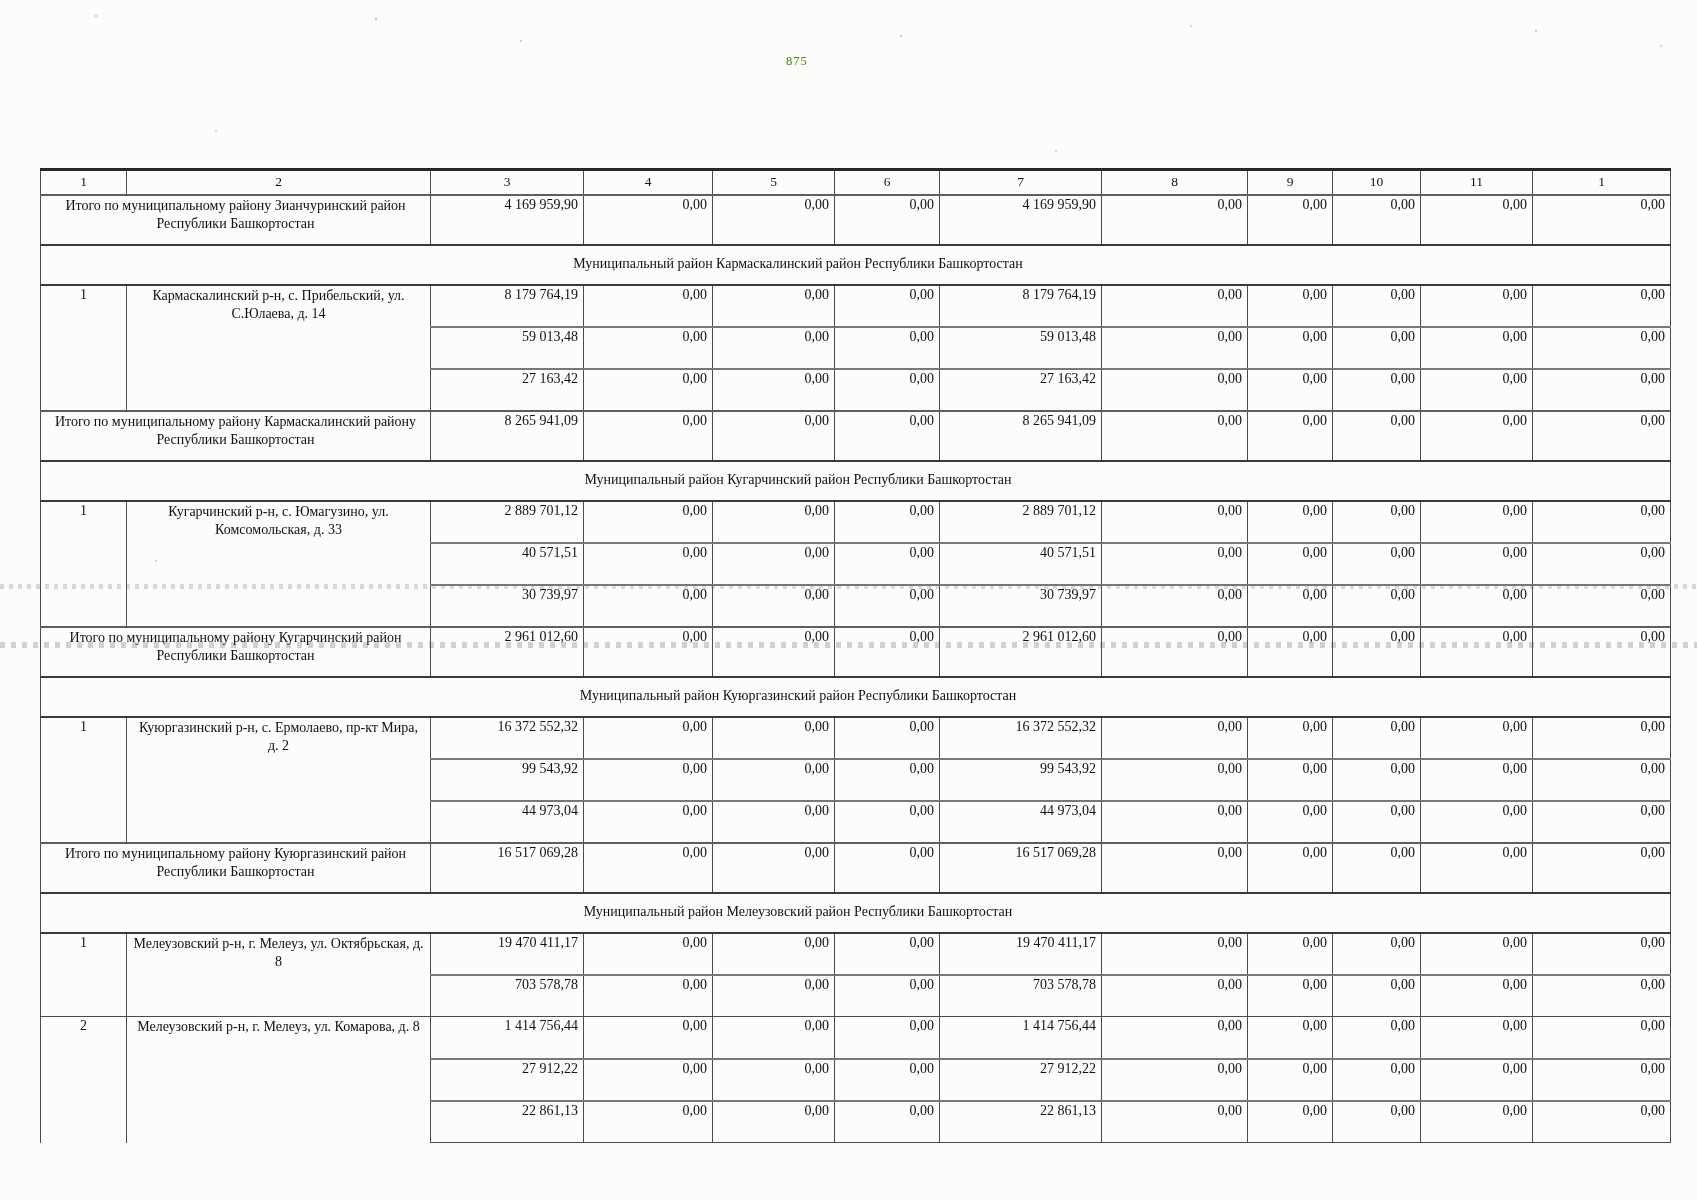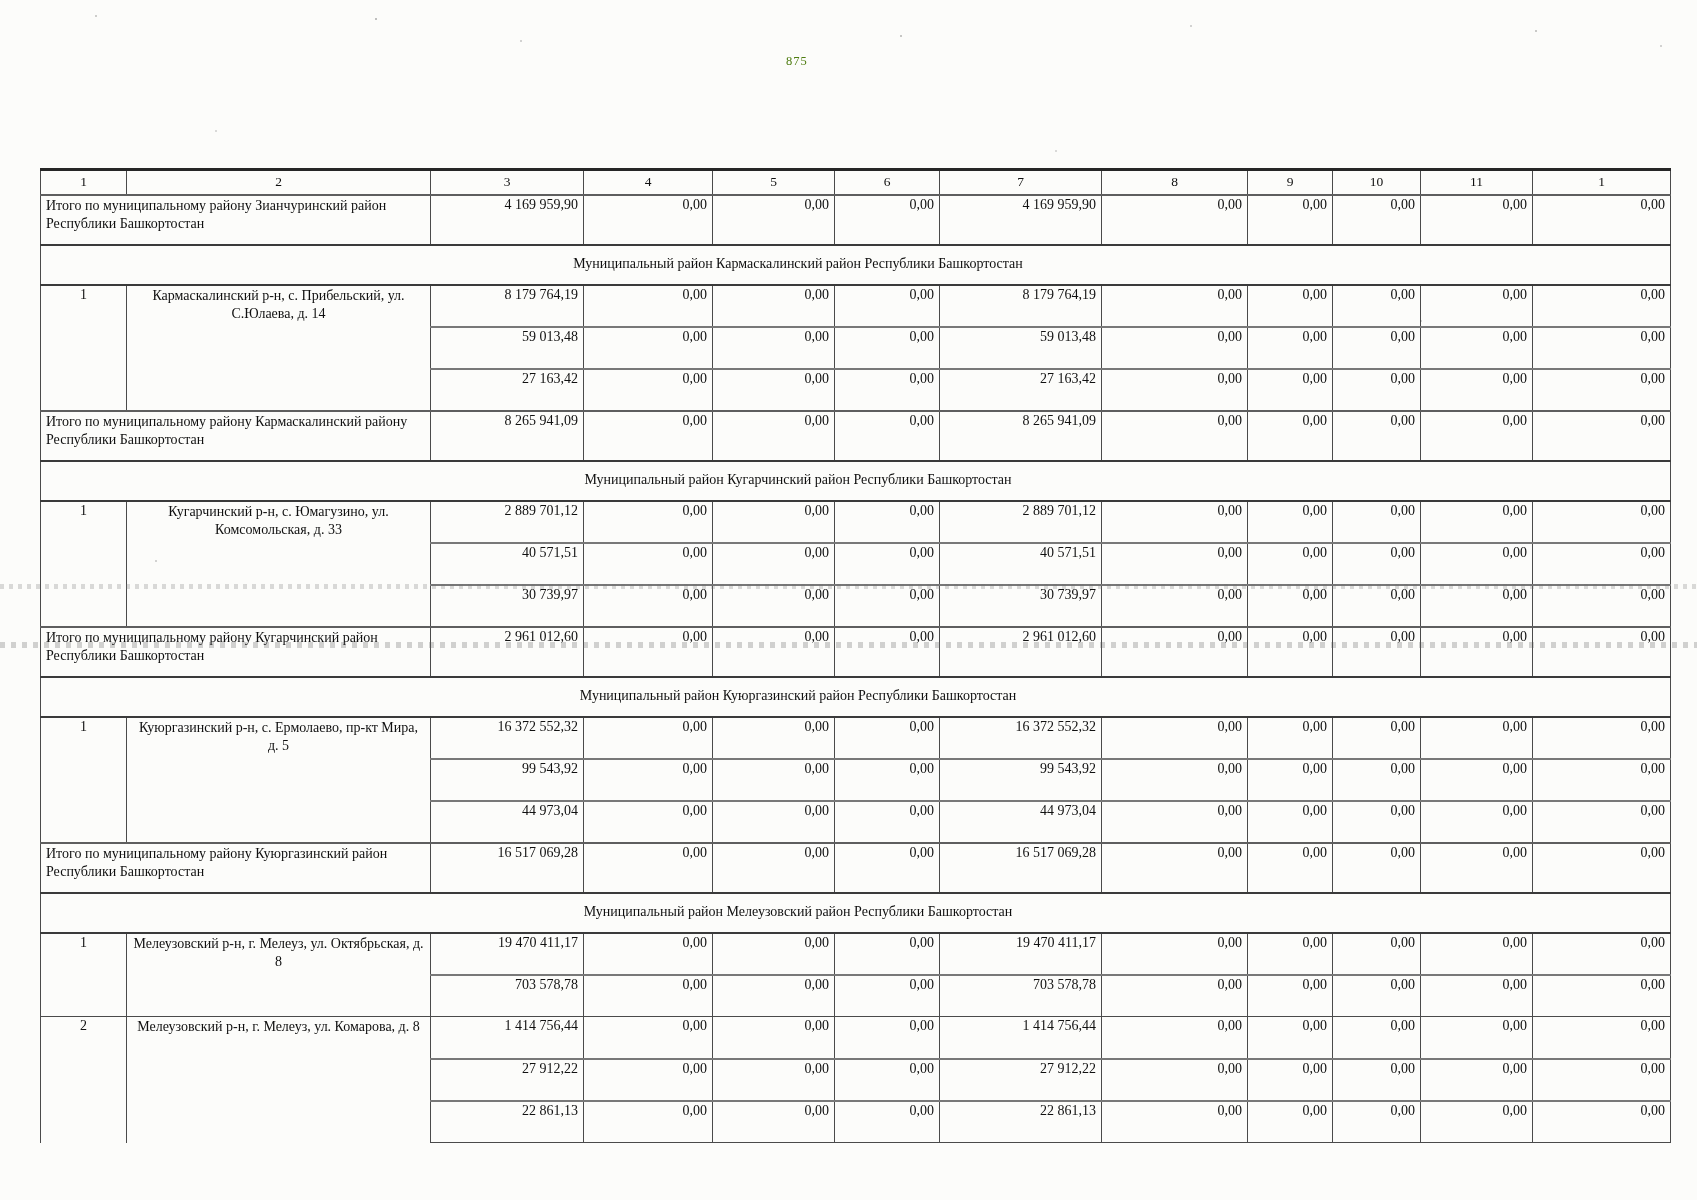--- a/index.html
+++ b/index.html
@@ -29,21 +29,21 @@
   thead th{
     text-align:center;vertical-align:middle;font-size:13.5px;
     border-top:3px solid #262626;
   }
   tr.entry-row, tr.entry-subrow{height:42px;}
   tr.total-row{height:50px;}
   tr.section-row{height:40px;margin-left:48px;}
   td.val{text-align:right;font-size:14px;white-space:nowrap;}
   td.num{text-align:center;font-size:14px;}
   td.addr{text-align:center;font-size:14px;line-height:1.3;}
-  td.lbl{text-align:left;font-size:14px;line-height:1.35;}
+  td.lbl{text-align:center;font-size:14px;line-height:1.35;}
   tr.section-row td{
     text-align:center;vertical-align:middle;font-size:14px;
     border-top:2px solid #3a3a3a;border-bottom:2px solid #3a3a3a;
     padding-right:120px;
   }
   tr.total-row td{border-top:2px solid #5e5e5e;}
   td.sub{border-top:2px solid #787878;}
   .no-bot{border-bottom:none !important;}
   .streak{position:absolute;left:0;width:1697px;pointer-events:none;}
   #streak1{top:584px;height:5px;background:repeating-linear-gradient(90deg, rgba(110,110,110,0.25) 0 4px, rgba(110,110,110,0) 4px 9px);}
@@ -221,21 +221,21 @@
         <td class="val">0,00</td>
         <td class="val">0,00</td>
         <td class="val">0,00</td>
         <td class="val">0,00</td>
       </tr>
       <tr class="section-row">
         <td colspan="12">Муниципальный район Куюргазинский район Республики Башкортостан</td>
       </tr>
       <tr class="entry-row">
         <td rowspan="3" class="num">1</td>
-        <td rowspan="3" class="addr">Куюргазинский р-н, с. Ермолаево, пр-кт Мира, д. 5</td>
+        <td rowspan="3" class="addr">Куюргазинский р-н, с. Ермолаево, пр-кт Мира, д. 2</td>
         <td class="val">16 372 552,32</td>
         <td class="val">0,00</td>
         <td class="val">0,00</td>
         <td class="val">0,00</td>
         <td class="val">16 372 552,32</td>
         <td class="val">0,00</td>
         <td class="val">0,00</td>
         <td class="val">0,00</td>
         <td class="val">0,00</td>
         <td class="val">0,00</td>

